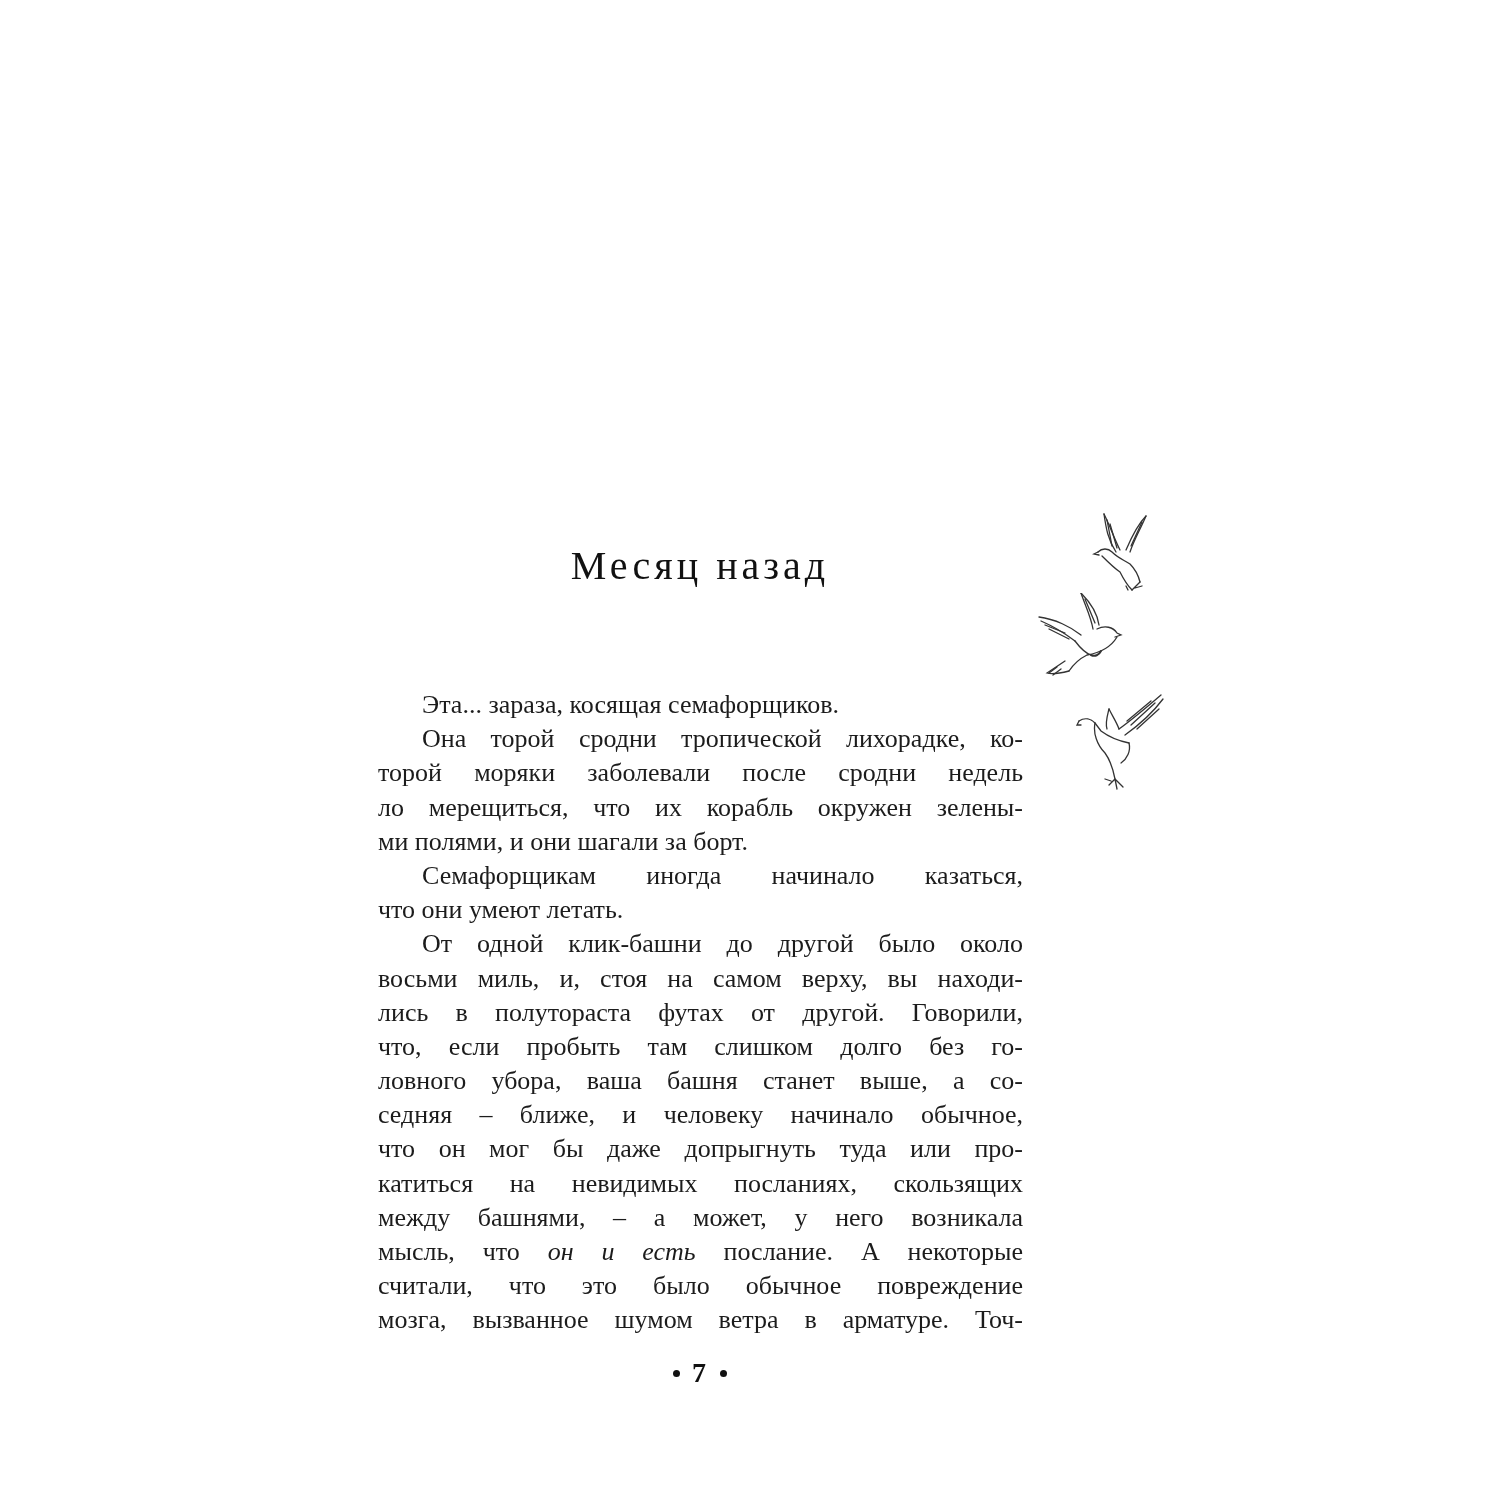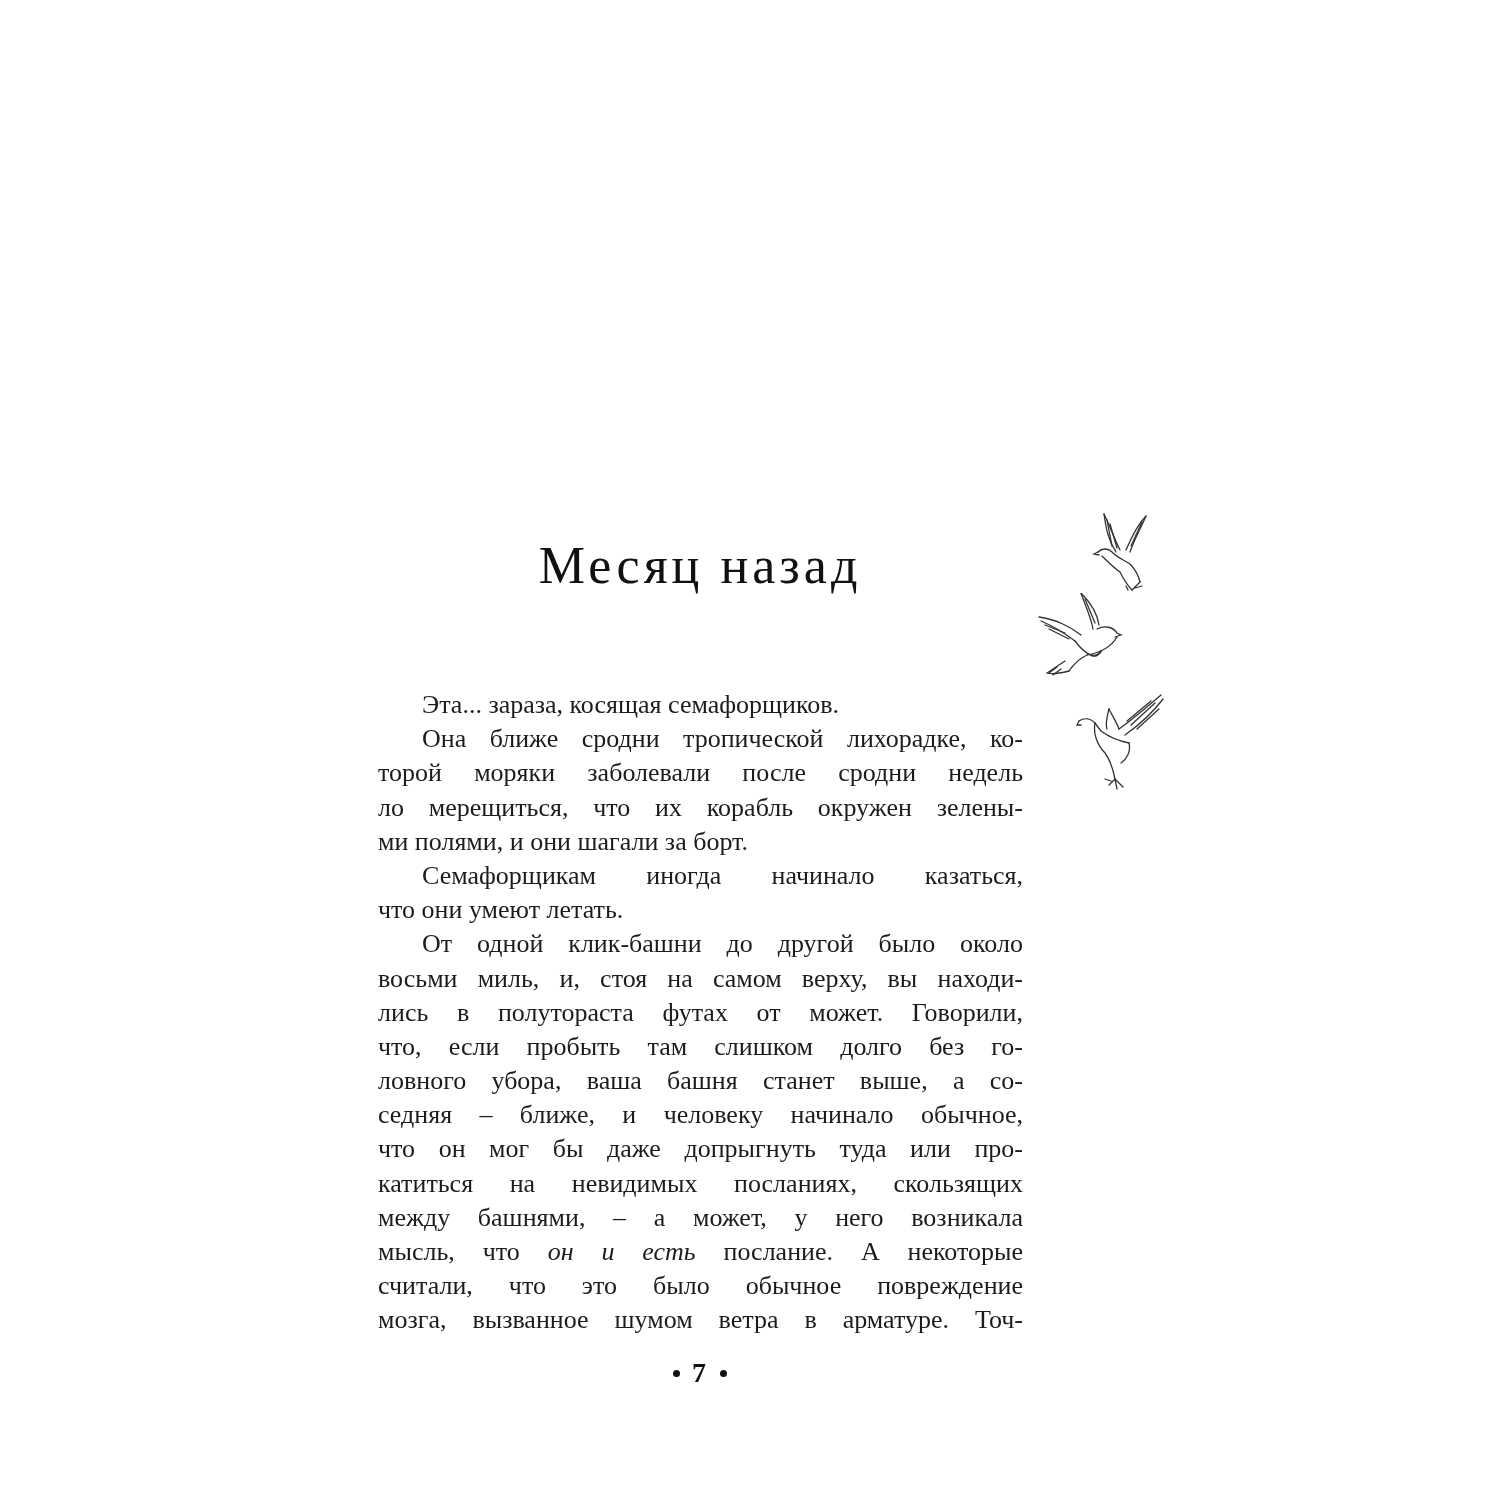--- a/index.html
+++ b/index.html
@@ -20,21 +20,21 @@
       left: 0; top: 0;
       width: 1500px;
       height: 1500px;
     }
     .chapter-title {
       position: absolute;
       left: 378px;
       width: 644px;
       top: 538px;
       text-align: center;
-      font-size: 52px;
+      font-size: 40px;
       letter-spacing: 4px;
       font-weight: normal;
       color: #111;
       margin: 0;
       line-height: 56px;
     }
     .body-text {
       position: absolute;
       left: 378px;
       top: 648px;
@@ -86,29 +86,29 @@
   </style>
 </head>
 <body>
 
 <div class="page">
 
   <h1 class="chapter-title">Месяц назад</h1>
 
   <div class="body-text">
     <span class="line indent last">Эта... зараза, косящая семафорщиков.</span>
-    <span class="line indent">Она ближе сродни тропической лихорадке, ко-</span>
+    <span class="line indent">Она торой сродни тропической лихорадке, ко-</span>
     <span class="line">торой моряки заболевали после сродни недель</span>
     <span class="line">ло мерещиться, что их корабль окружен зелены-</span>
     <span class="line last">ми полями, и они шагали за борт.</span>
     <span class="line indent">Семафорщикам иногда начинало казаться,</span>
     <span class="line last">что они умеют летать.</span>
     <span class="line indent">От одной клик-башни до другой было около</span>
     <span class="line">восьми миль, и, стоя на самом верху, вы находи-</span>
-    <span class="line">лись в полутораста футах от может. Говорили,</span>
+    <span class="line">лись в полутораста футах от другой. Говорили,</span>
     <span class="line">что, если пробыть там слишком долго без го-</span>
     <span class="line">ловного убора, ваша башня станет выше, а со-</span>
     <span class="line">седняя – ближе, и человеку начинало обычное,</span>
     <span class="line">что он мог бы даже допрыгнуть туда или про-</span>
     <span class="line">катиться на невидимых посланиях, скользящих</span>
     <span class="line">между башнями, – а может, у него возникала</span>
     <span class="line"><span>мысль, что </span><em>он и есть</em><span> послание. А некоторые</span></span>
     <span class="line">считали, что это было обычное повреждение</span>
     <span class="line">мозга, вызванное шумом ветра в арматуре. Точ-</span>
   </div>

